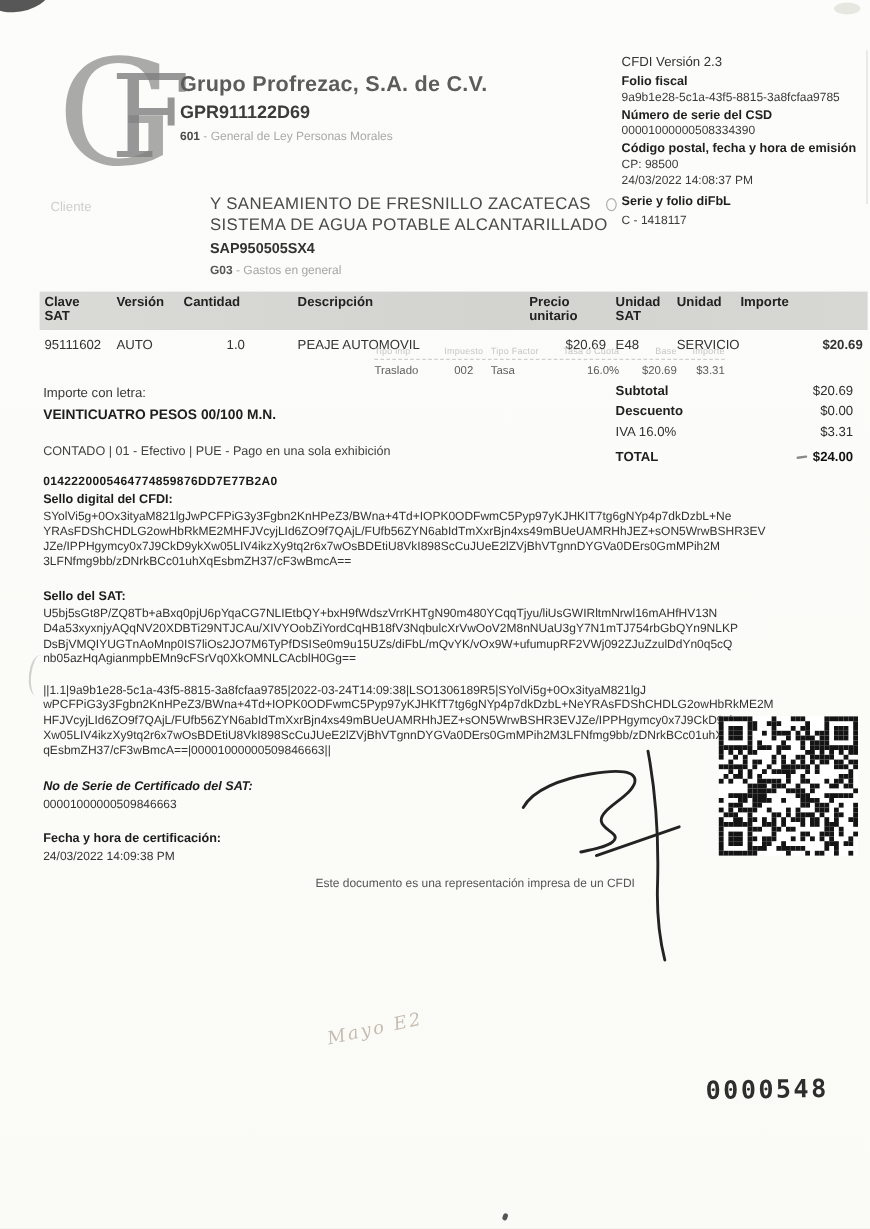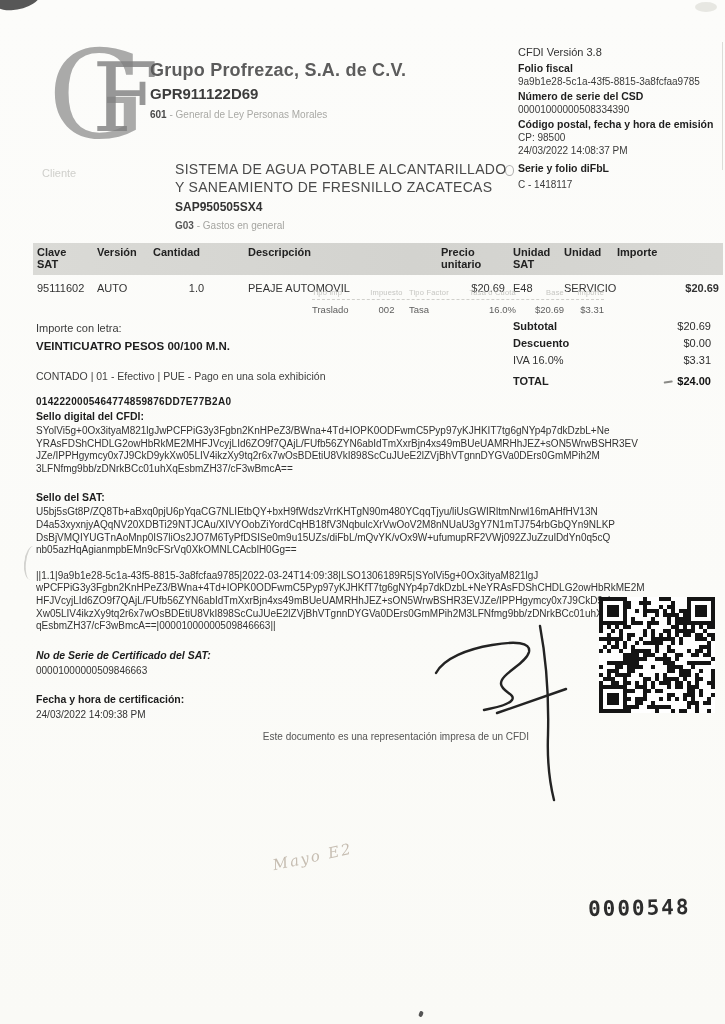--- a/index.html
+++ b/index.html
@@ -120,38 +120,38 @@
   <div class="emitter">
     <div class="name">Grupo Profrezac, S.A. de C.V.</div>
     <div class="rfc">GPR911122D69</div>
     <div class="regime">
       <span class="code">601</span>
       <span class="rest">- General de Ley Personas Morales</span>
     </div>
   </div>
 
   <div class="fiscal">
-    <div class="ver">CFDI Versión 3.8</div>
+    <div class="ver">CFDI Versión 2.3</div>
     <div class="lbl">Folio fiscal</div>
     <div class="val">9a9b1e28-5c1a-43f5-8815-3a8fcfaa9785</div>
     <div class="lbl">Número de serie del CSD</div>
     <div class="val">00001000000508334390</div>
     <div class="lbl">Código postal, fecha y hora de emisión</div>
     <div class="val">CP: 98500</div>
     <div class="val">24/03/2022 14:08:37 PM</div>
     <div class="gap"></div>
     <div class="lbl">Serie y folio diFbL</div>
     <div class="gap"></div>
     <div class="val">C - 1418117</div>
   </div>
 
   <div class="client-label">Cliente</div>
   <div class="client">
+    <div class="name">Y SANEAMIENTO DE FRESNILLO ZACATECAS</div>
     <div class="name">SISTEMA DE AGUA POTABLE ALCANTARILLADO</div>
-    <div class="name">Y SANEAMIENTO DE FRESNILLO ZACATECAS</div>
     <div class="rfc">SAP950505SX4</div>
     <div class="uso">
       <span class="code">G03</span>
       <span class="rest">- Gastos en general</span>
     </div>
   </div>
 
   <div class="items">
     <div class="hdr-row">
       <div>Clave SAT</div>

